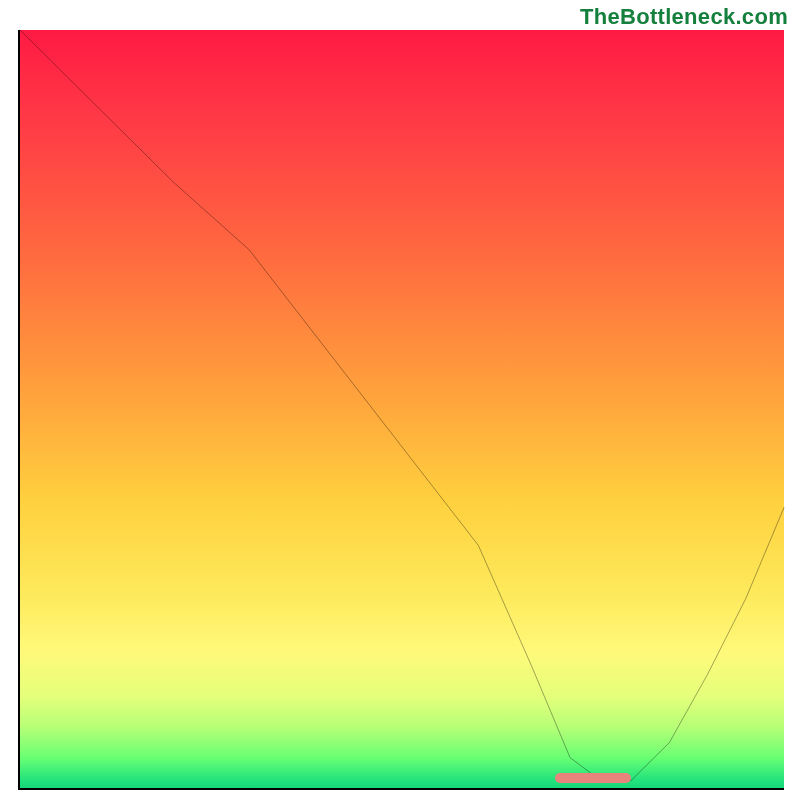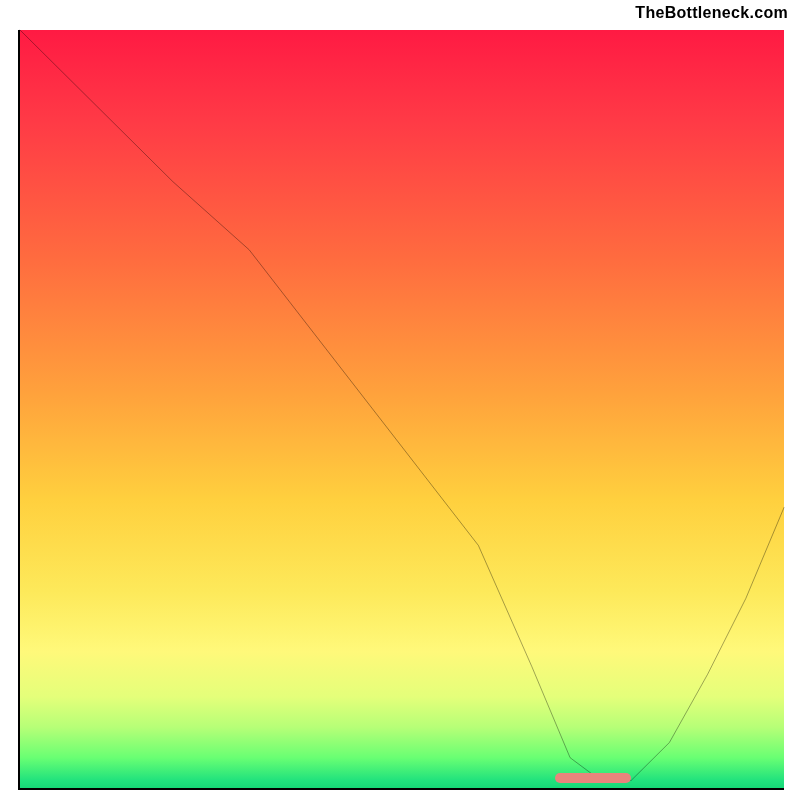--- a/index.html
+++ b/index.html
@@ -13,23 +13,23 @@
   }
   .stage {
     position: relative;
     width: 800px;
     height: 800px;
   }
   .watermark {
     position: absolute;
     top: 4px;
     right: 12px;
-    font-size: 16px;
+    font-size: 22px;
     font-weight: 600;
-    color: #000000;
+    color: #15803d;
     letter-spacing: 0.3px;
   }
   .plot {
     position: absolute;
     left: 18px;
     top: 30px;
     width: 764px;
     height: 758px;
     border-left: 2.5px solid #000;
     border-bottom: 2.5px solid #000;

